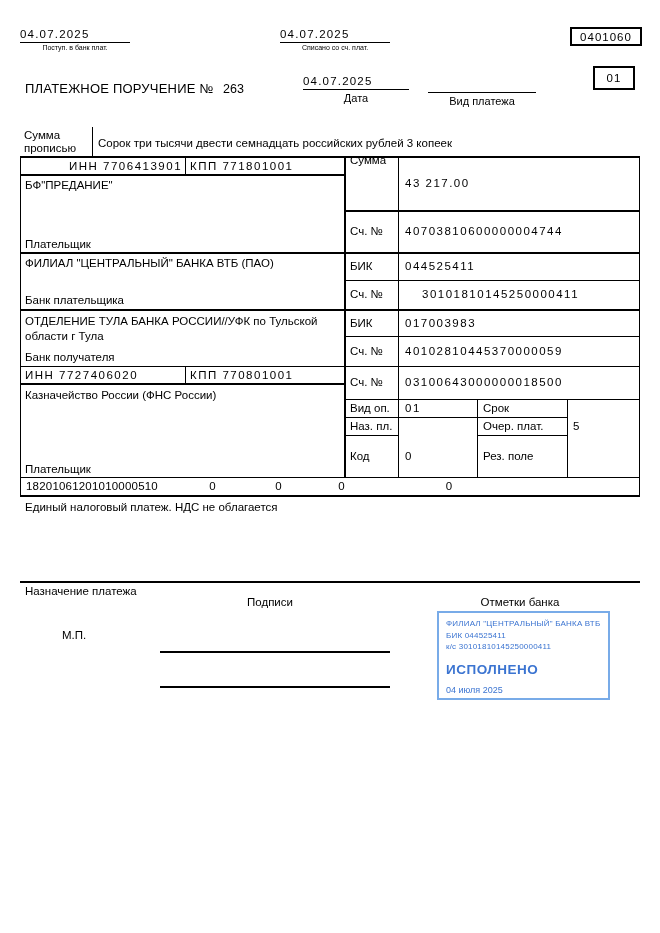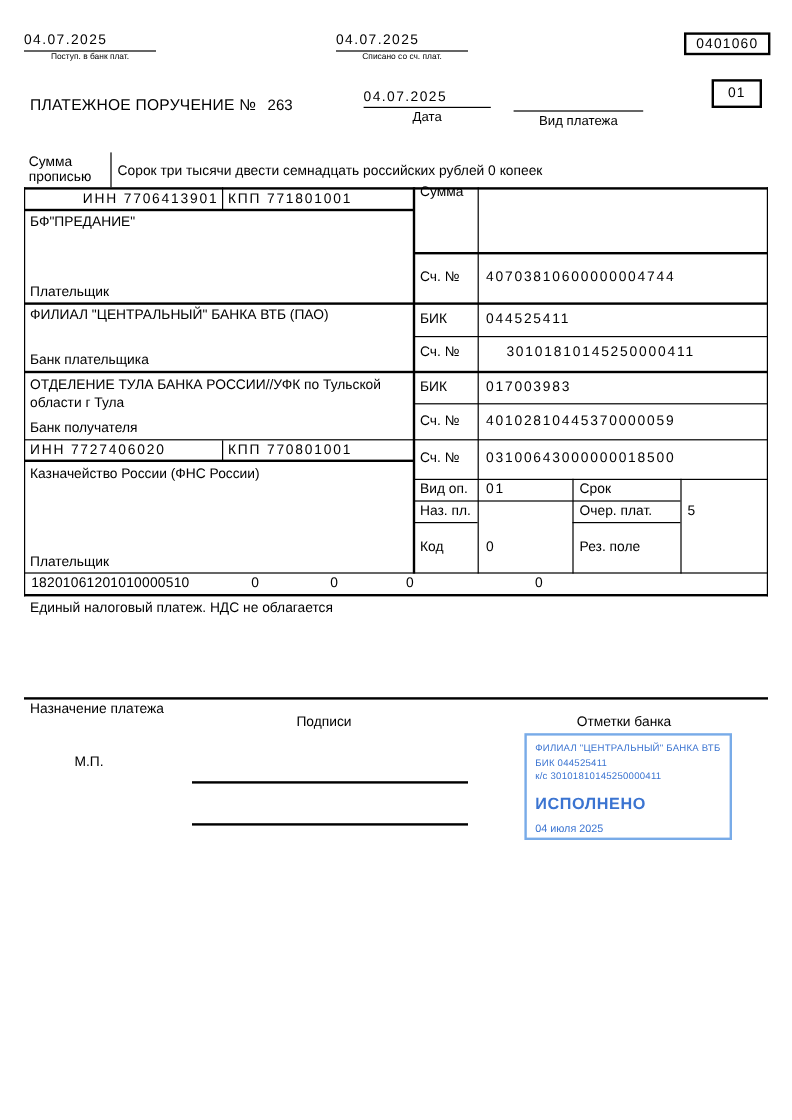--- a/index.html
+++ b/index.html
@@ -73,28 +73,29 @@
     <div class="hline" style="left:325px;top:272px;width:295px;height:1px;"></div>
     <div class="vline" style="left:457px;top:272px;width:1px;height:79px;"></div>
     <div class="vline" style="left:547px;top:272px;width:1px;height:79px;"></div>
     <div class="hline" style="left:325px;top:290px;width:222px;height:1px;"></div>
     <div class="hline" style="left:325px;top:308px;width:53px;height:1px;"></div>
     <div class="hline" style="left:457px;top:308px;width:90px;height:1px;"></div>
     <div class="hline" style="left:0;top:350px;width:620px;height:1px;"></div>
     <div class="hline" style="left:0;top:368px;width:620px;height:2px;"></div>
 
     <div class="abs t" style="left:4px;top:2px;width:64px;">Сумма прописью</div>
-    <div class="abs t" style="left:78px;top:10px;width:538px;">Сорок три тысячи двести семнадцать российских рублей 0 копеек</div>
+    <div class="abs t" style="left:78px;top:10px;width:538px;">Сорок три тысячи двести семнадцать российских рублей 3 копеек</div>
 
     <div class="abs t num" style="left:5px;top:33px;padding-left:44px;">ИНН 7706413901</div>
     <div class="abs t num" style="left:170px;top:33px;">КПП 771801001</div>
 
     <div class="abs t" style="left:5px;top:52px;width:315px;">БФ"ПРЕДАНИЕ"</div>
     <div class="abs t" style="left:5px;top:111px;">Плательщик</div>
     <div class="abs t flexc" style="left:330px;top:14px;width:46px;height:39px;">Сумма</div>
+    <div class="abs t flexc num" style="left:385px;top:30px;width:230px;height:53px;">43 217.00</div>
     <div class="abs t flexc" style="left:330px;top:85px;width:46px;height:40px;">Сч. №</div>
     <div class="abs t flexc num" style="left:385px;top:85px;width:230px;height:40px;">40703810600000004744</div>
 
     <div class="abs t" style="left:5px;top:130px;width:315px;">ФИЛИАЛ "ЦЕНТРАЛЬНЫЙ" БАНКА ВТБ (ПАО)</div>
     <div class="abs t" style="left:5px;top:167px;">Банк плательщика</div>
     <div class="abs t flexc" style="left:330px;top:127px;width:46px;height:26px;">БИК</div>
     <div class="abs t flexc num" style="left:385px;top:127px;width:230px;height:26px;">044525411</div>
     <div class="abs t flexc" style="left:330px;top:154px;width:46px;height:28px;">Сч. №</div>
     <div class="abs t flexc num" style="left:385px;top:154px;width:230px;height:28px;margin-left:17px;">30101810145250000411</div>
 

